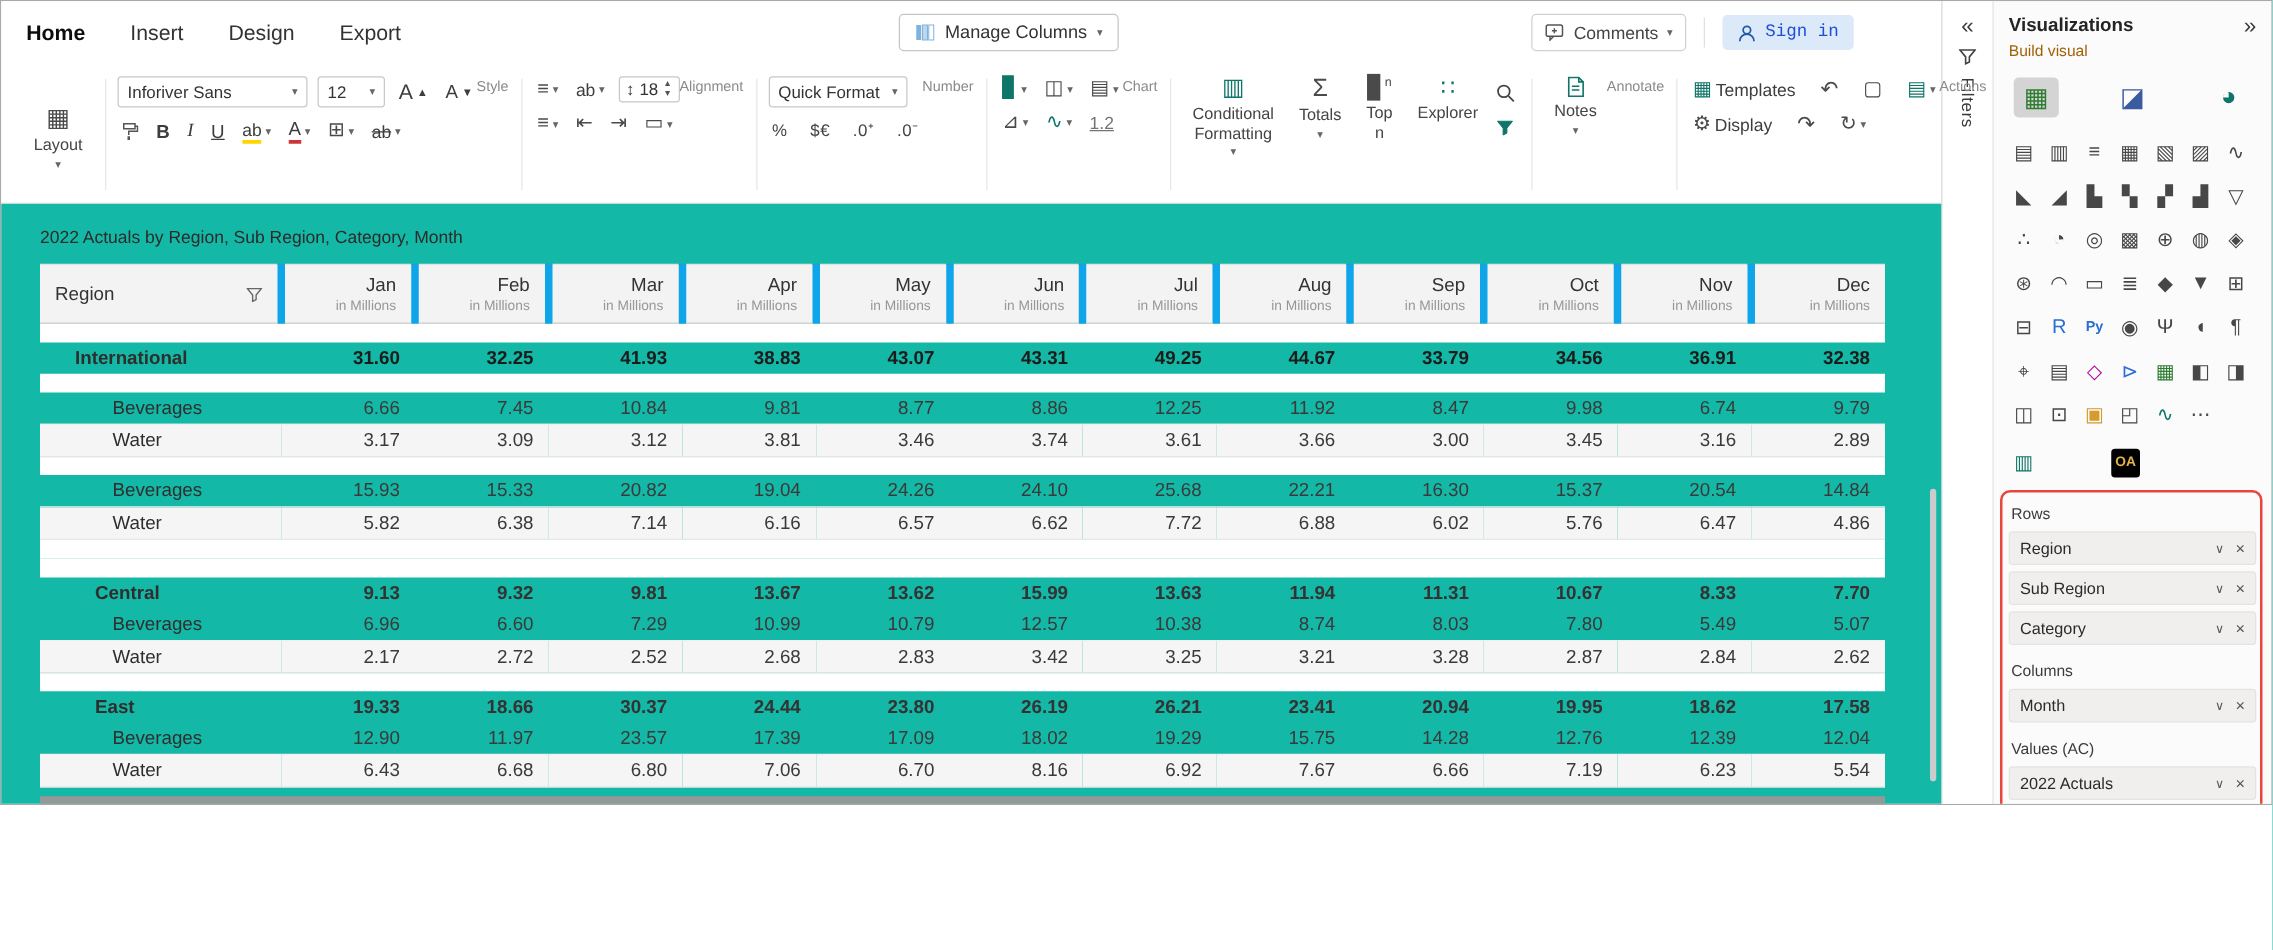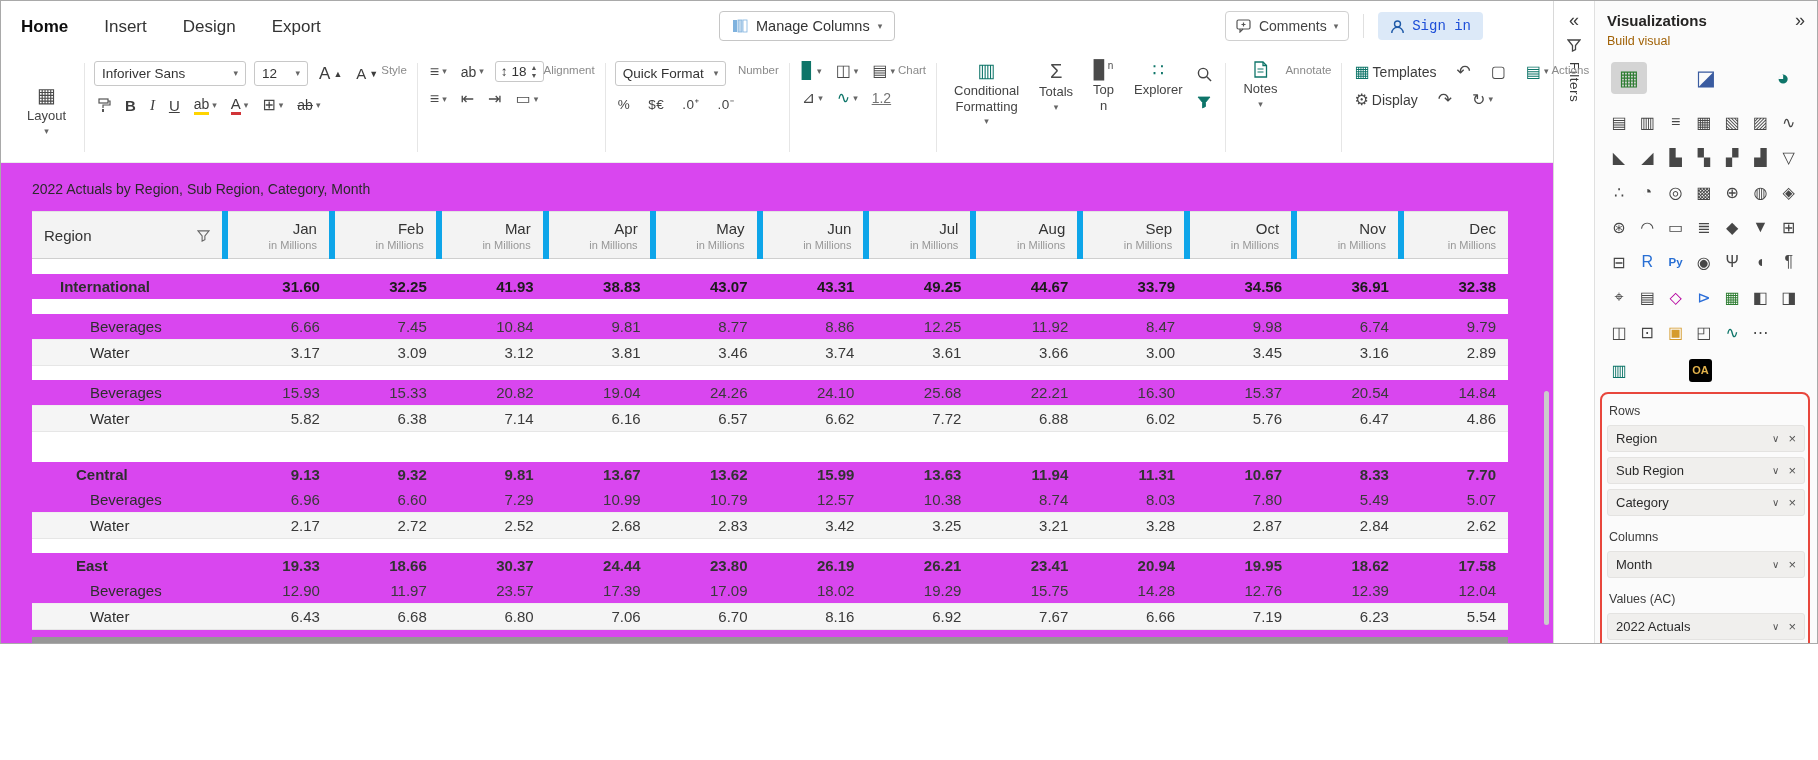--- a/index.html
+++ b/index.html
@@ -47,21 +47,21 @@
   .b-under { text-decoration:underline; font-size:15px; }
   .hl-yellow { border-bottom:3px solid #ffd400; padding-bottom:0; }
   .hl-red { border-bottom:3px solid #d13438; padding-bottom:0; font-size:15px; }
   .strike { text-decoration:line-through; }
   .stepper { display:flex; align-items:center; gap:4px; border:1px solid #c8c8c8; border-radius:3px; padding:2px 5px; font-size:13.5px; color:#333; }
   .spin { display:flex; flex-direction:column; font-size:7px; color:#555; line-height:1.1; }
   .num-fmt { font-size:13.5px; color:#444; letter-spacing:0.5px; }
   .u12 { text-decoration:underline; font-size:14px; color:#737373; }
 
   
-  .canvas { flex:1; position:relative; overflow:hidden; background:#d946ef; }
+  .canvas { flex:1; position:relative; overflow:hidden; background:#14b8a6; }
   .report-title { font-size:14px; color:#2b2b2b; margin:18px 0 14px 31px; }
   .mtable { border-collapse:collapse; table-layout:fixed; width:1476px; margin-left:31px; }
   .mtable col.c0 { width:193px; }
   .mtable thead th { background:#f3f3f3; border-top:1px solid #e2e2e2; border-bottom:1px solid #cfcfcf; padding:8px 12px 7px; vertical-align:middle; }
   .mtable thead th + th { border-left:6px solid #0ea5e9; }
   .region-h { text-align:left; font-size:15px; color:#333; font-weight:normal; }
   .region-h .inner { display:flex; align-items:center; justify-content:space-between; }
   .mname { font-size:15px; color:#333; text-align:right; font-weight:normal; }
   .msub { font-size:11px; color:#979797; text-align:right; margin-top:2px; font-weight:normal; }
   .mtable td { font-size:15px; padding:4px 12px; }

